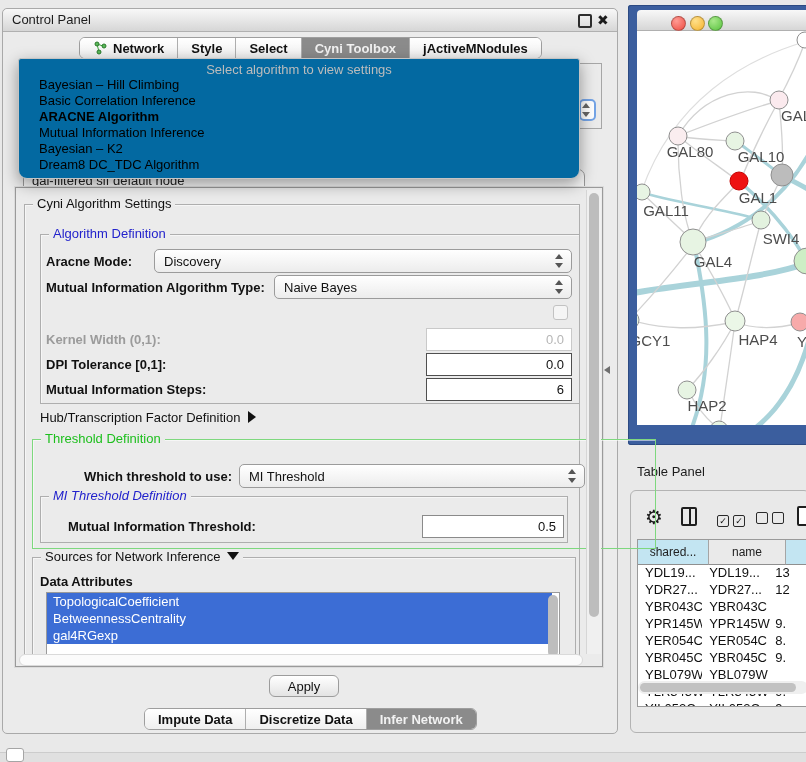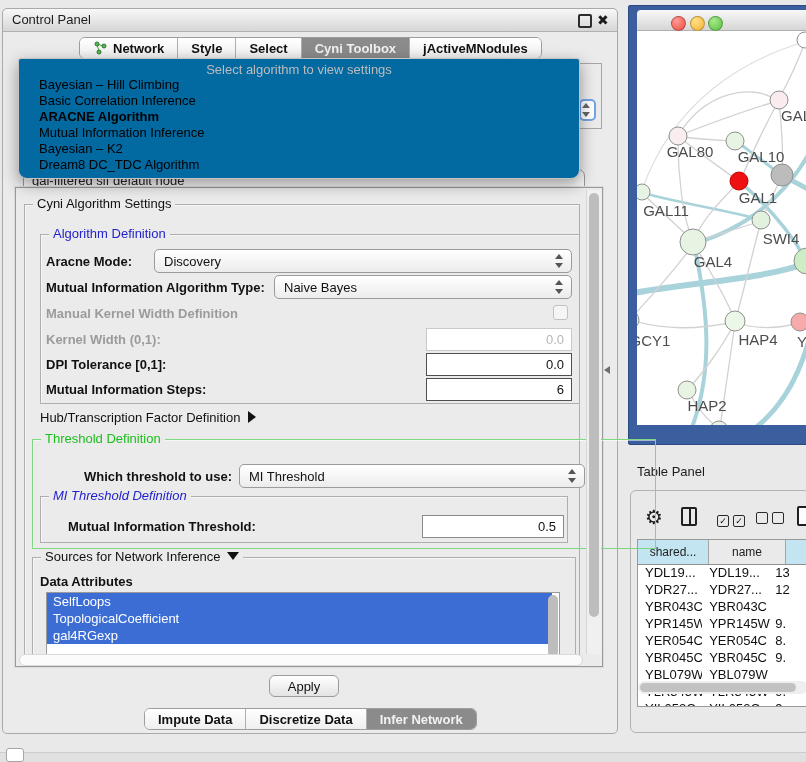--- a/index.html
+++ b/index.html
@@ -125,21 +125,20 @@
         <span>Discovery</span>
         <span class="arr-up"></span>
           <span class="arr-dn"></span>
       </div>
       <div class="abs blabel" style="left:30px;top:92px;">Mutual Information Algorithm Type:</div>
       <div class="abs combo" style="left:258px;top:87px;width:298px;height:24px;">
         <span>Naive Bayes</span>
         <span class="arr-up"></span>
           <span class="arr-dn"></span>
       </div>
-      <div class="abs blabel gray" style="left:30px;top:118px;">Manual Kernel Width Definition</div>
       <div class="abs cb" style="left:537px;top:117px;"></div>
       <div class="abs blabel gray" style="left:30px;top:144px;">Kernel Width (0,1):</div>
       <div class="abs tbox lt" style="left:410px;top:140px;width:146px;height:23px;">0.0</div>
       <div class="abs blabel" style="left:30px;top:169px;">DPI Tolerance [0,1]:</div>
       <div class="abs tbox" style="left:410px;top:165px;width:146px;height:23px;">0.0</div>
       <div class="abs blabel" style="left:30px;top:194px;">Mutual Information Steps:</div>
       <div class="abs tbox" style="left:410px;top:190px;width:146px;height:23px;">6</div>
 
       <div class="abs" style="left:24px;top:222px;font-size:13px;">
         <span>Hub/Transcription Factor Definition</span><span class="tri-r"></span>
@@ -158,22 +157,22 @@
         <span class="glabel" style="color:#2222cc;">MI Threshold Definition</span>
       </div>
       <div class="abs blabel" style="left:32px;top:331px;padding-left:20px;">Mutual Information Threshold:</div>
       <div class="abs tbox" style="left:406px;top:327px;width:142px;height:23px;border-color:#8a8a8a;">0.5</div>
 
       <div class="abs group" style="left:16px;top:369px;width:544px;height:103px;">
         <span class="glabel"><span>Sources for Network Inference</span><span class="tri-d"></span></span>
       </div>
       <div class="abs blabel" style="left:24px;top:386px;">Data Attributes</div>
       <div class="abs list" style="left:30px;top:404px;width:514px;height:68px;">
-        <div class="litem" style="width:499px;">SelfLoops</div>
         <div class="litem" style="width:499px;">TopologicalCoefficient</div>
+        <div class="litem" style="width:499px;">BetweennessCentrality</div>
         <div class="litem" style="width:499px;">gal4RGexp</div>
         <div class="abs sc-thumb" style="left:501px;top:2px;width:10px;height:62px;"></div>
       </div>
 
       <div class="abs" style="left:570px;top:2px;width:15px;height:464px;background:#f0f0f0;border-left:1px solid #d6d6d6;">
         <div class="abs sc-thumb" style="left:2px;top:3px;width:10px;height:424px;"></div>
       </div>
       <div class="abs sc-track" style="left:3px;top:466px;width:564px;height:12px;background:#fbfbfb;"></div>
     </div>
 

